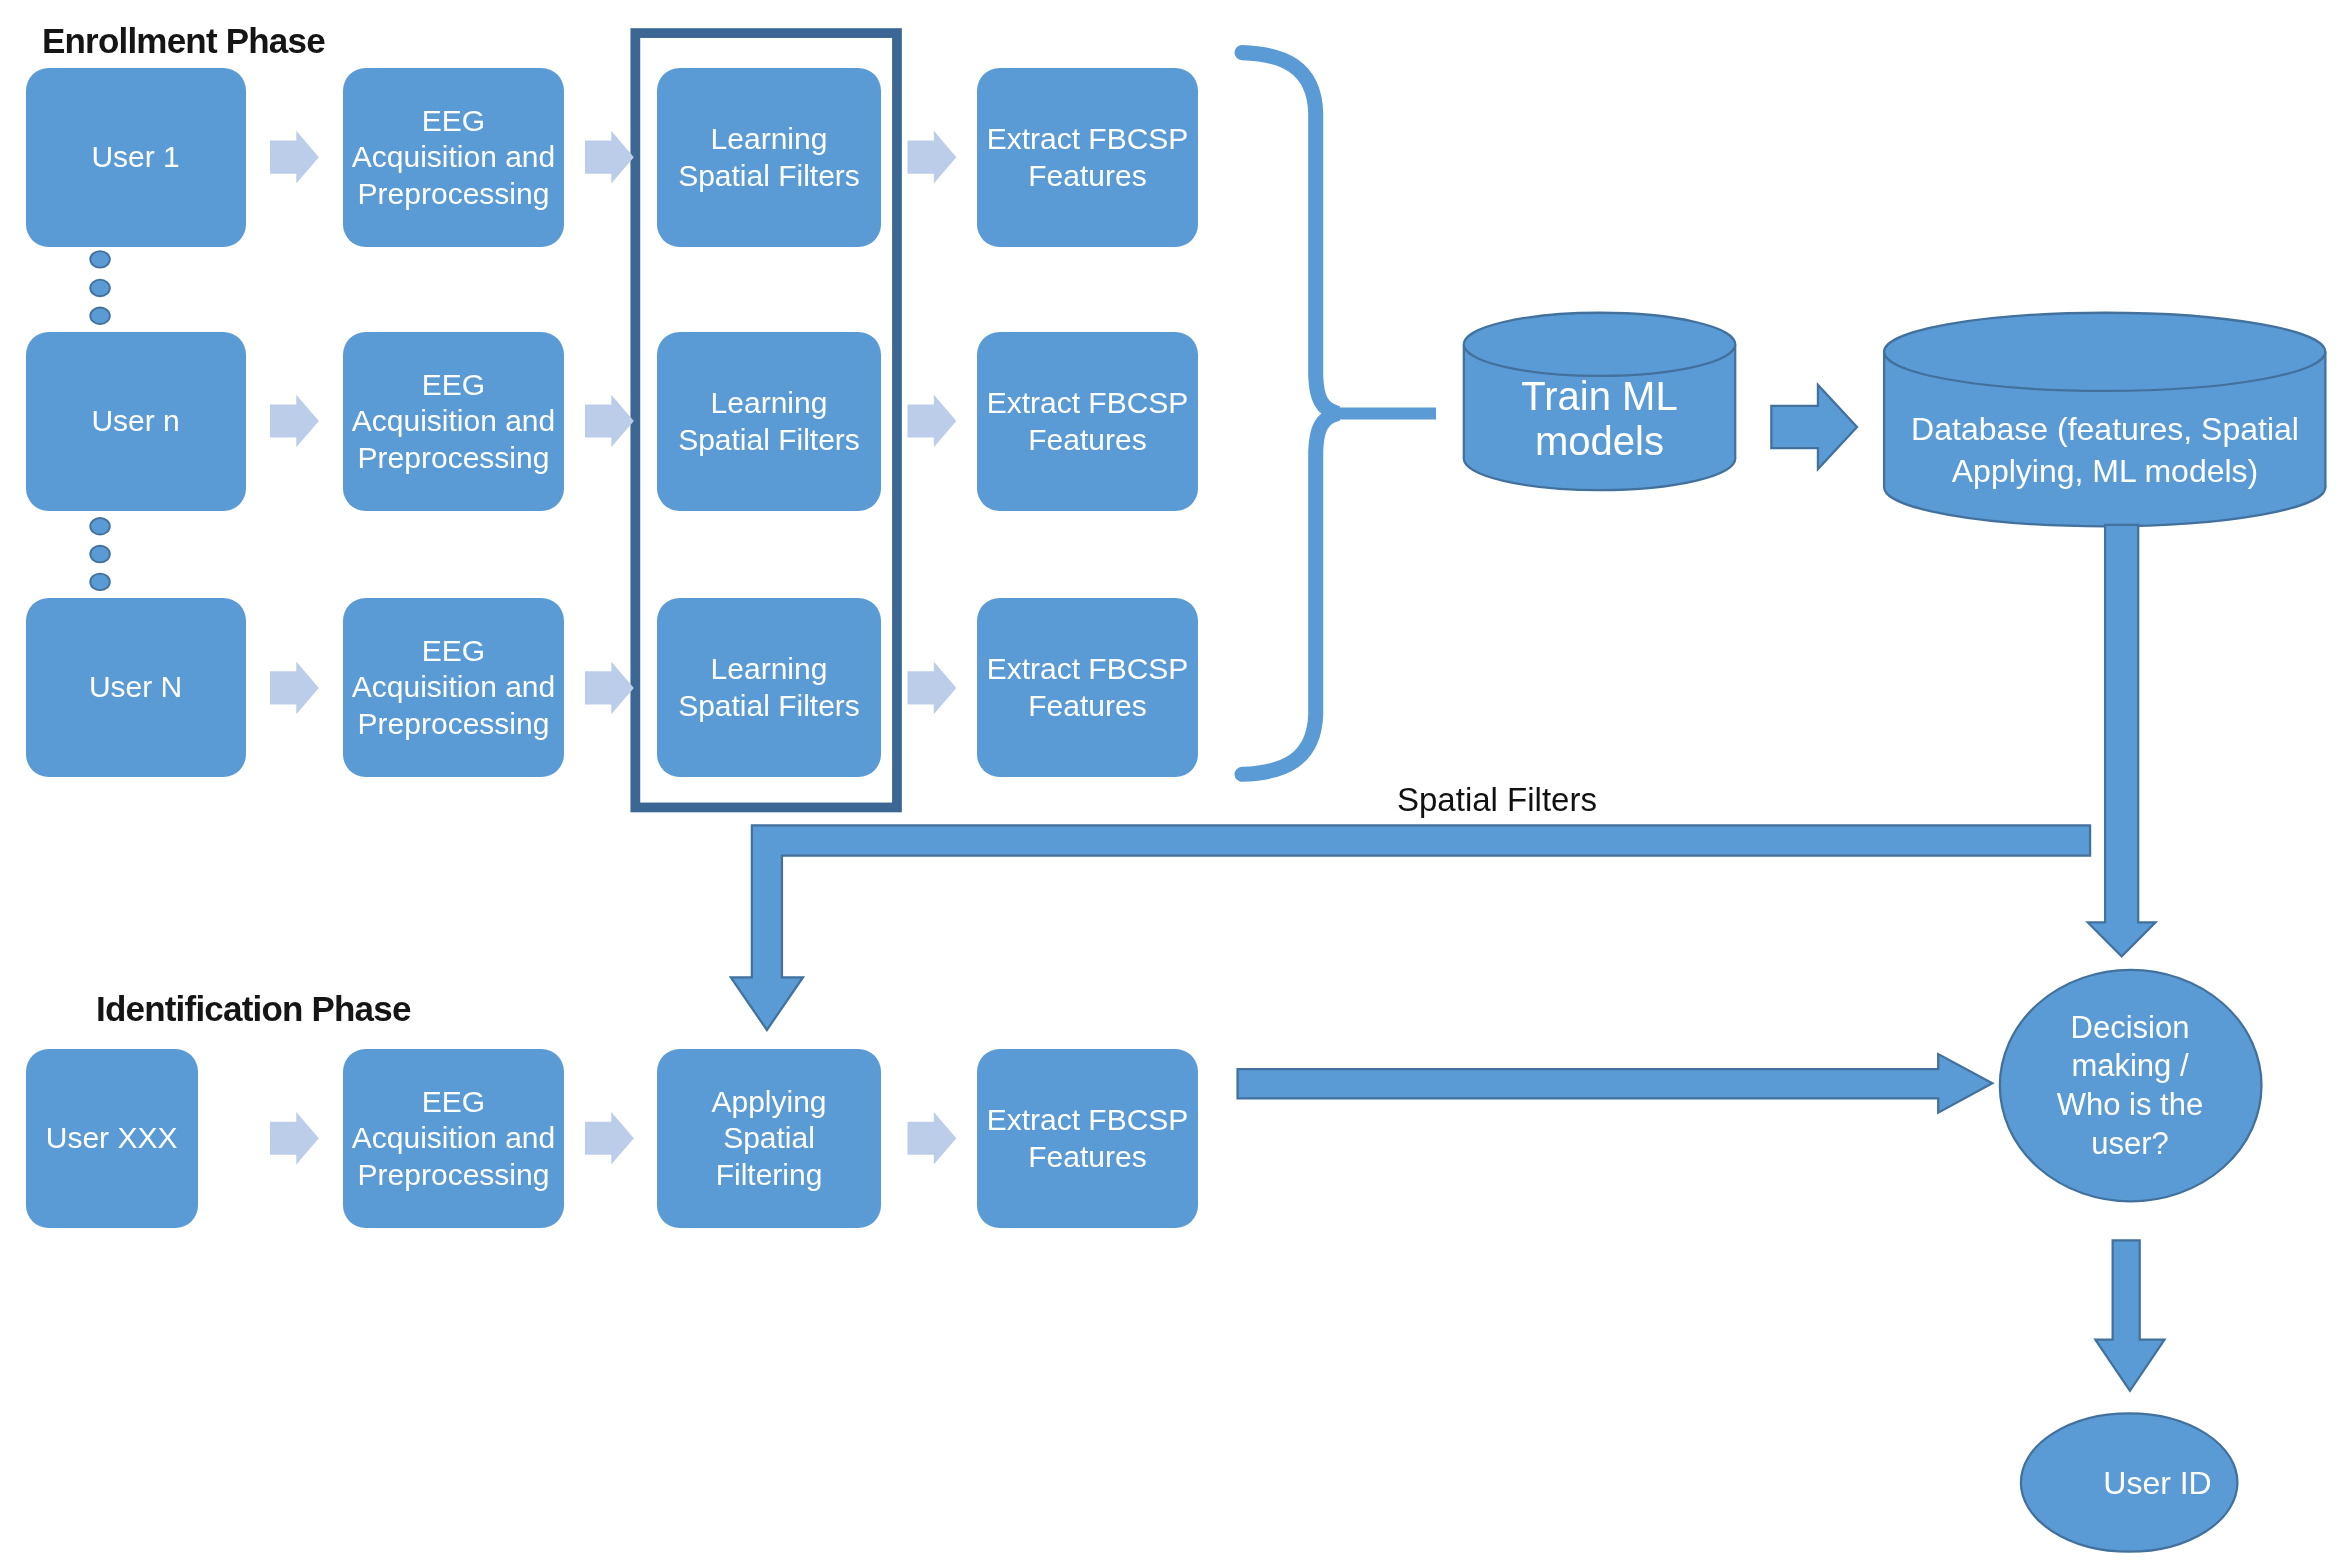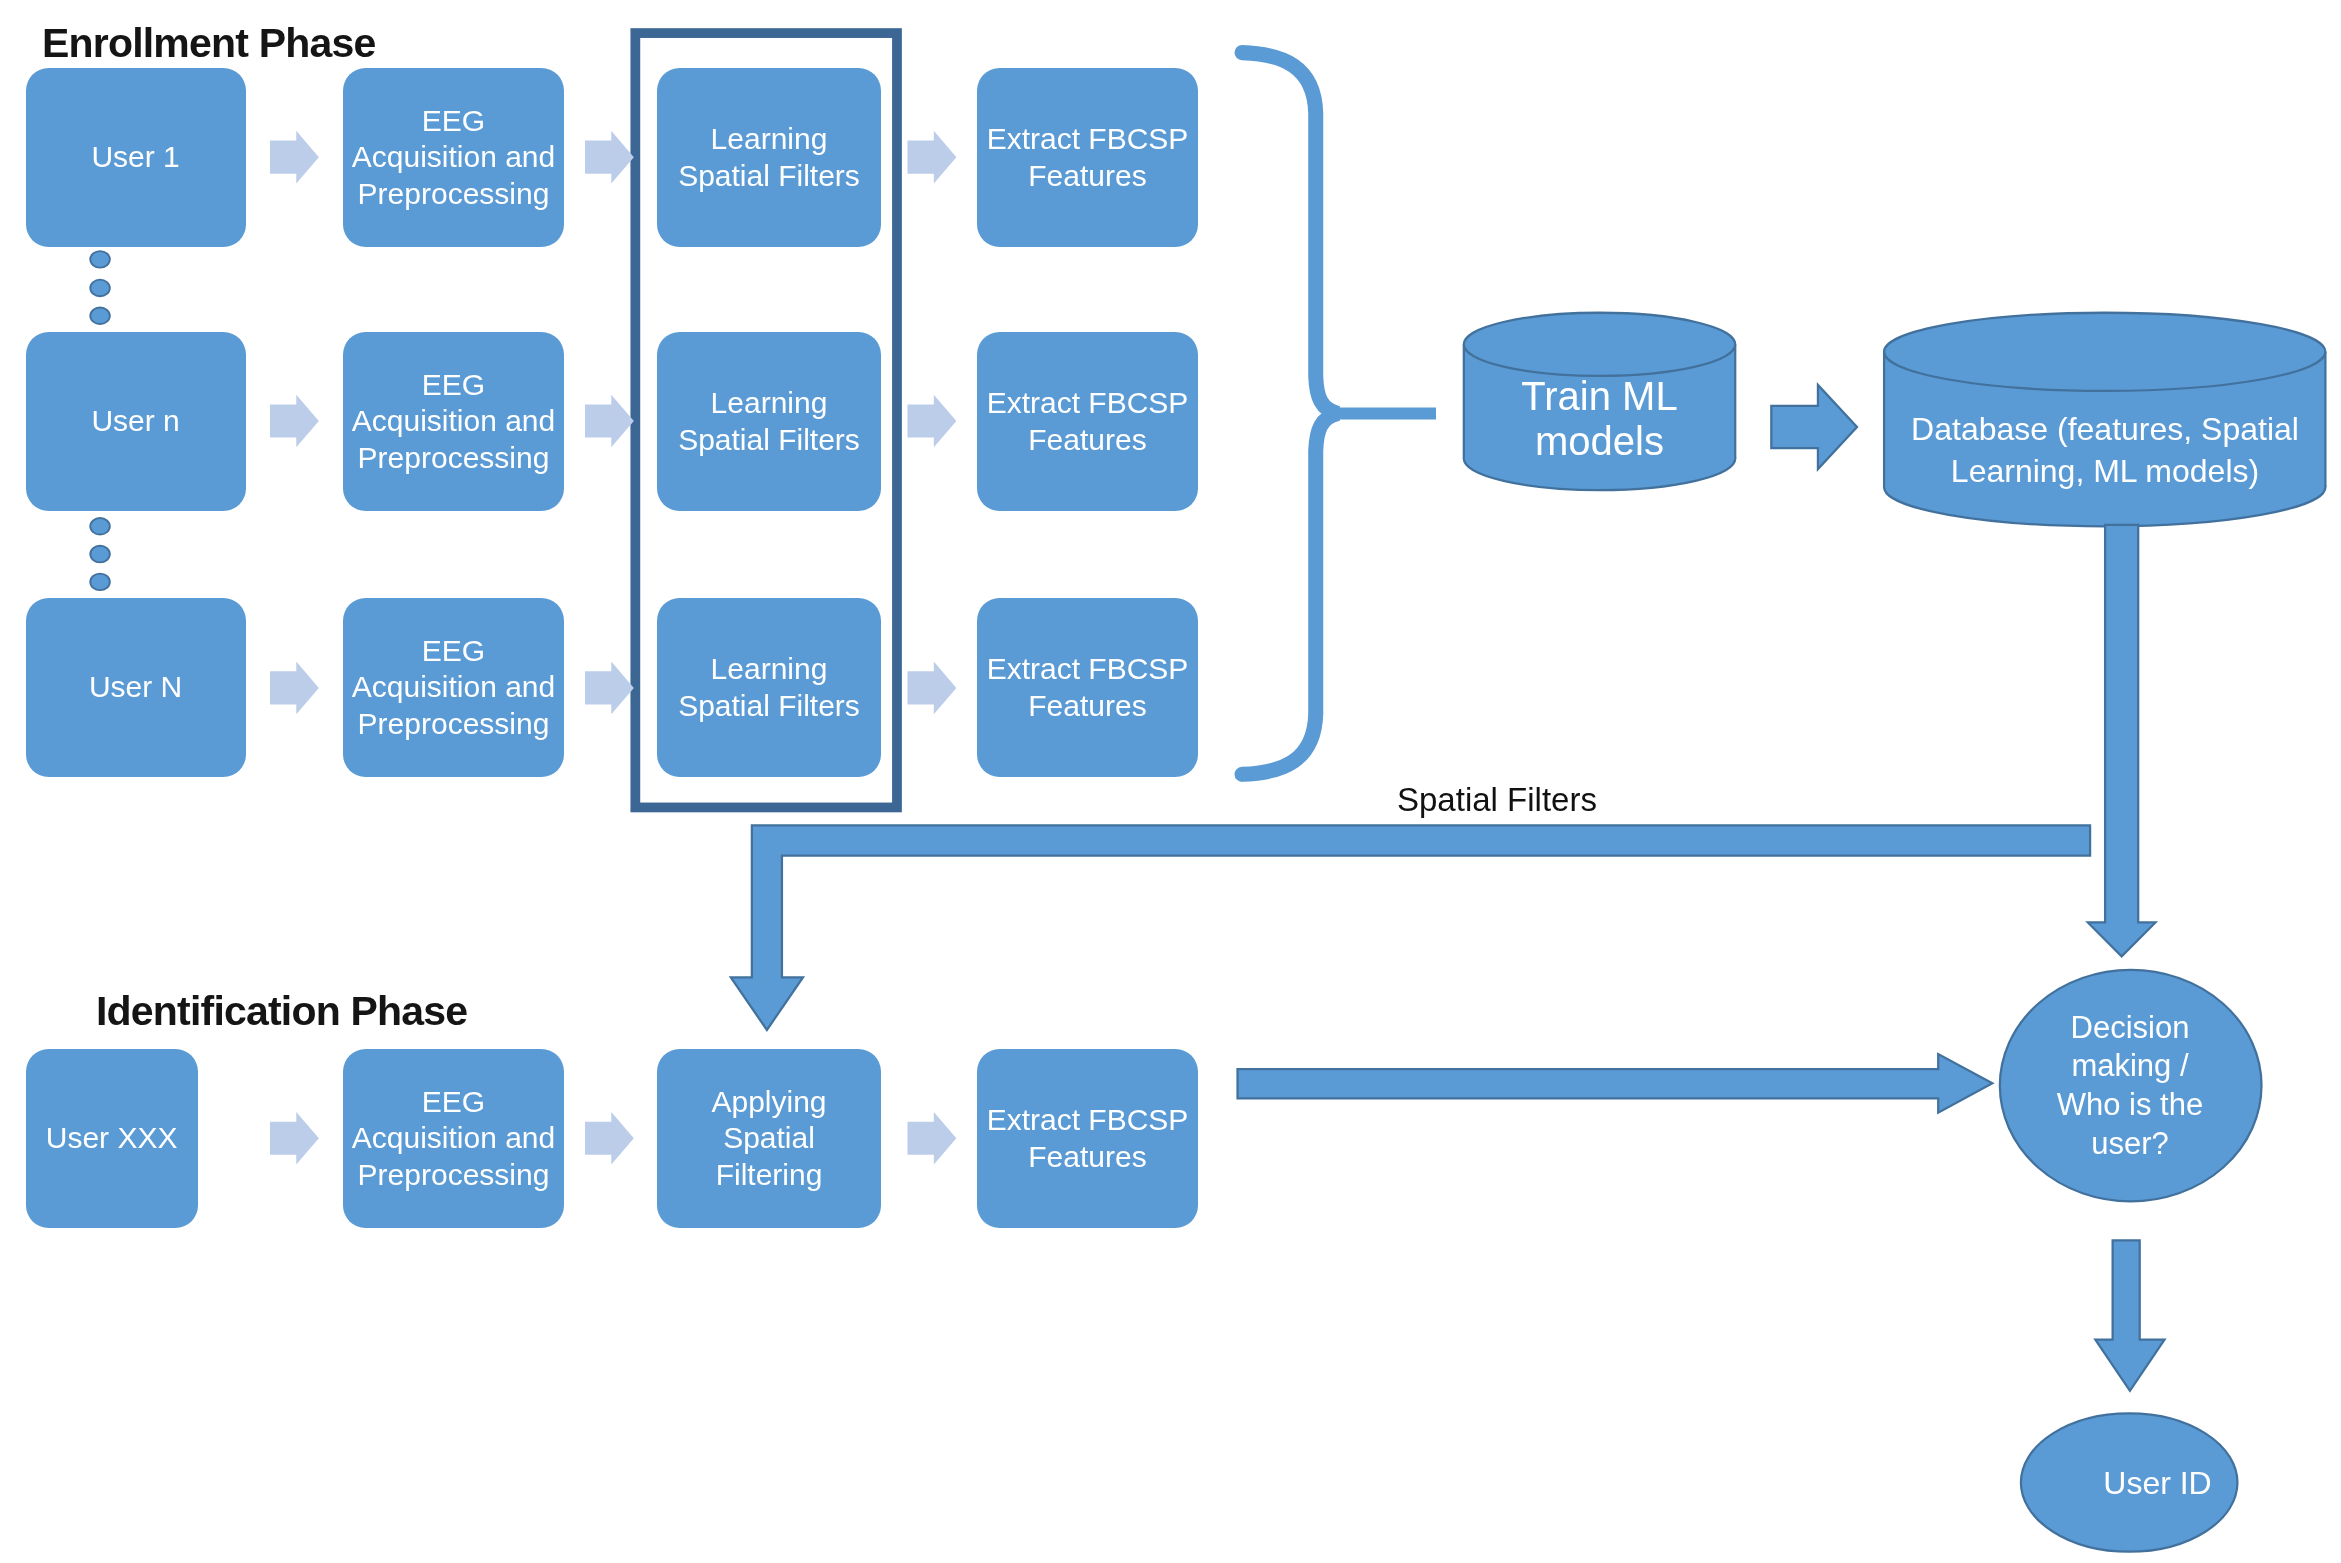--- a/index.html
+++ b/index.html
@@ -6,21 +6,21 @@
   #canvas{
     position:relative;
     width:2342px;height:1563px;
     background:#ffffff;
     font-family:"Liberation Sans","DejaVu Sans",sans-serif;
     overflow:hidden;
   }
   #shapes{position:absolute;left:0;top:0;width:2342px;height:1563px;}
   .title{
     position:absolute;
-    font-size:41px;font-weight:bold;color:#151515;
+    font-size:35px;font-weight:bold;color:#151515;
     letter-spacing:-0.8px;line-height:1;white-space:nowrap;
   }
   .box{
     position:absolute;height:179px;border-radius:22.6px;
     background:#5B9BD5;color:#ffffff;
     display:flex;align-items:center;justify-content:center;
     text-align:center;font-size:30px;line-height:1.22;
   }
   .box .bt{display:block;}
   .w272{max-width:205px;}
@@ -159,21 +159,21 @@
     <span class="bt w272">EEG Acquisition and Preprocessing</span>
   </div>
   <div class="box" style="left:657px;top:1049px;width:224px;">
     <span class="bt w260">Applying Spatial Filtering</span>
   </div>
   <div class="box" style="left:977px;top:1049px;width:221px;">
     <span class="bt w285">Extract FBCSP Features</span>
   </div>
 
   <div class="cyl-text" style="left:1464px;top:398px;width:271px;height:42px;font-size:40px;">Train ML models</div>
-  <div class="cyl-text" style="left:1894px;top:402px;width:422px;height:98px;font-size:32px;line-height:1.3;">Database (features, Spatial Learning, ML models)</div>
+  <div class="cyl-text" style="left:1894px;top:402px;width:422px;height:98px;font-size:32px;line-height:1.3;">Database (features, Spatial Applying, ML models)</div>
 
   <div class="ell-text" style="left:2040px;top:1007px;width:180px;height:158px;font-size:31px;line-height:1.25;">Decision making / Who is the user?</div>
   <div class="ell-text" style="left:2021px;top:1462px;width:217px;height:42px;font-size:32px;padding-left:28px;">User ID</div>
 
   <div class="annot" style="left:1397px;top:782px;width:197px;">Spatial Filters</div>
 
 </div>
 
 
 </body></html>

